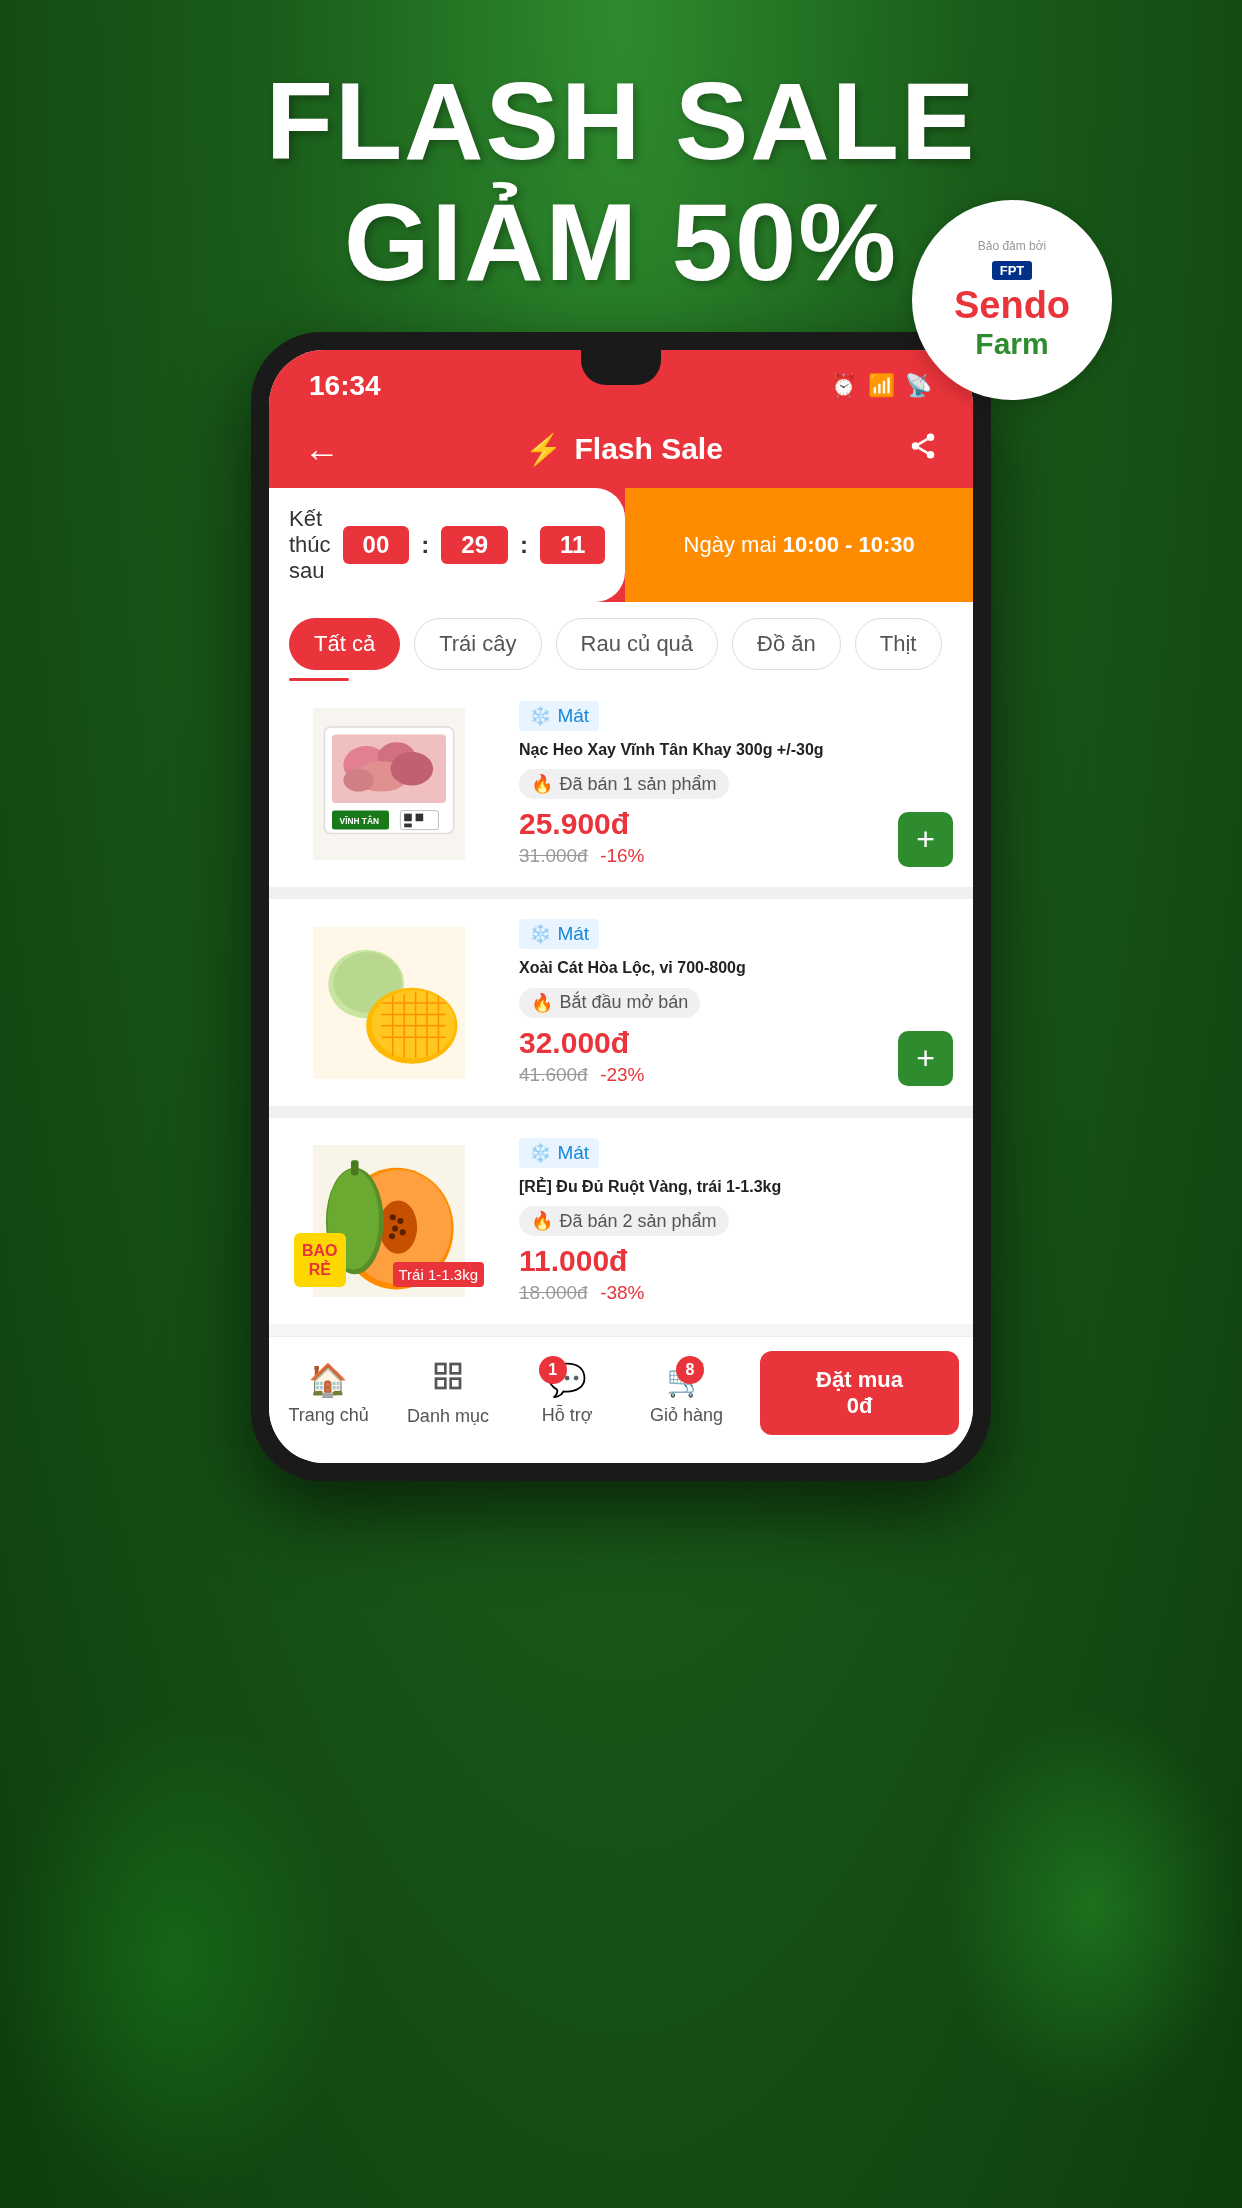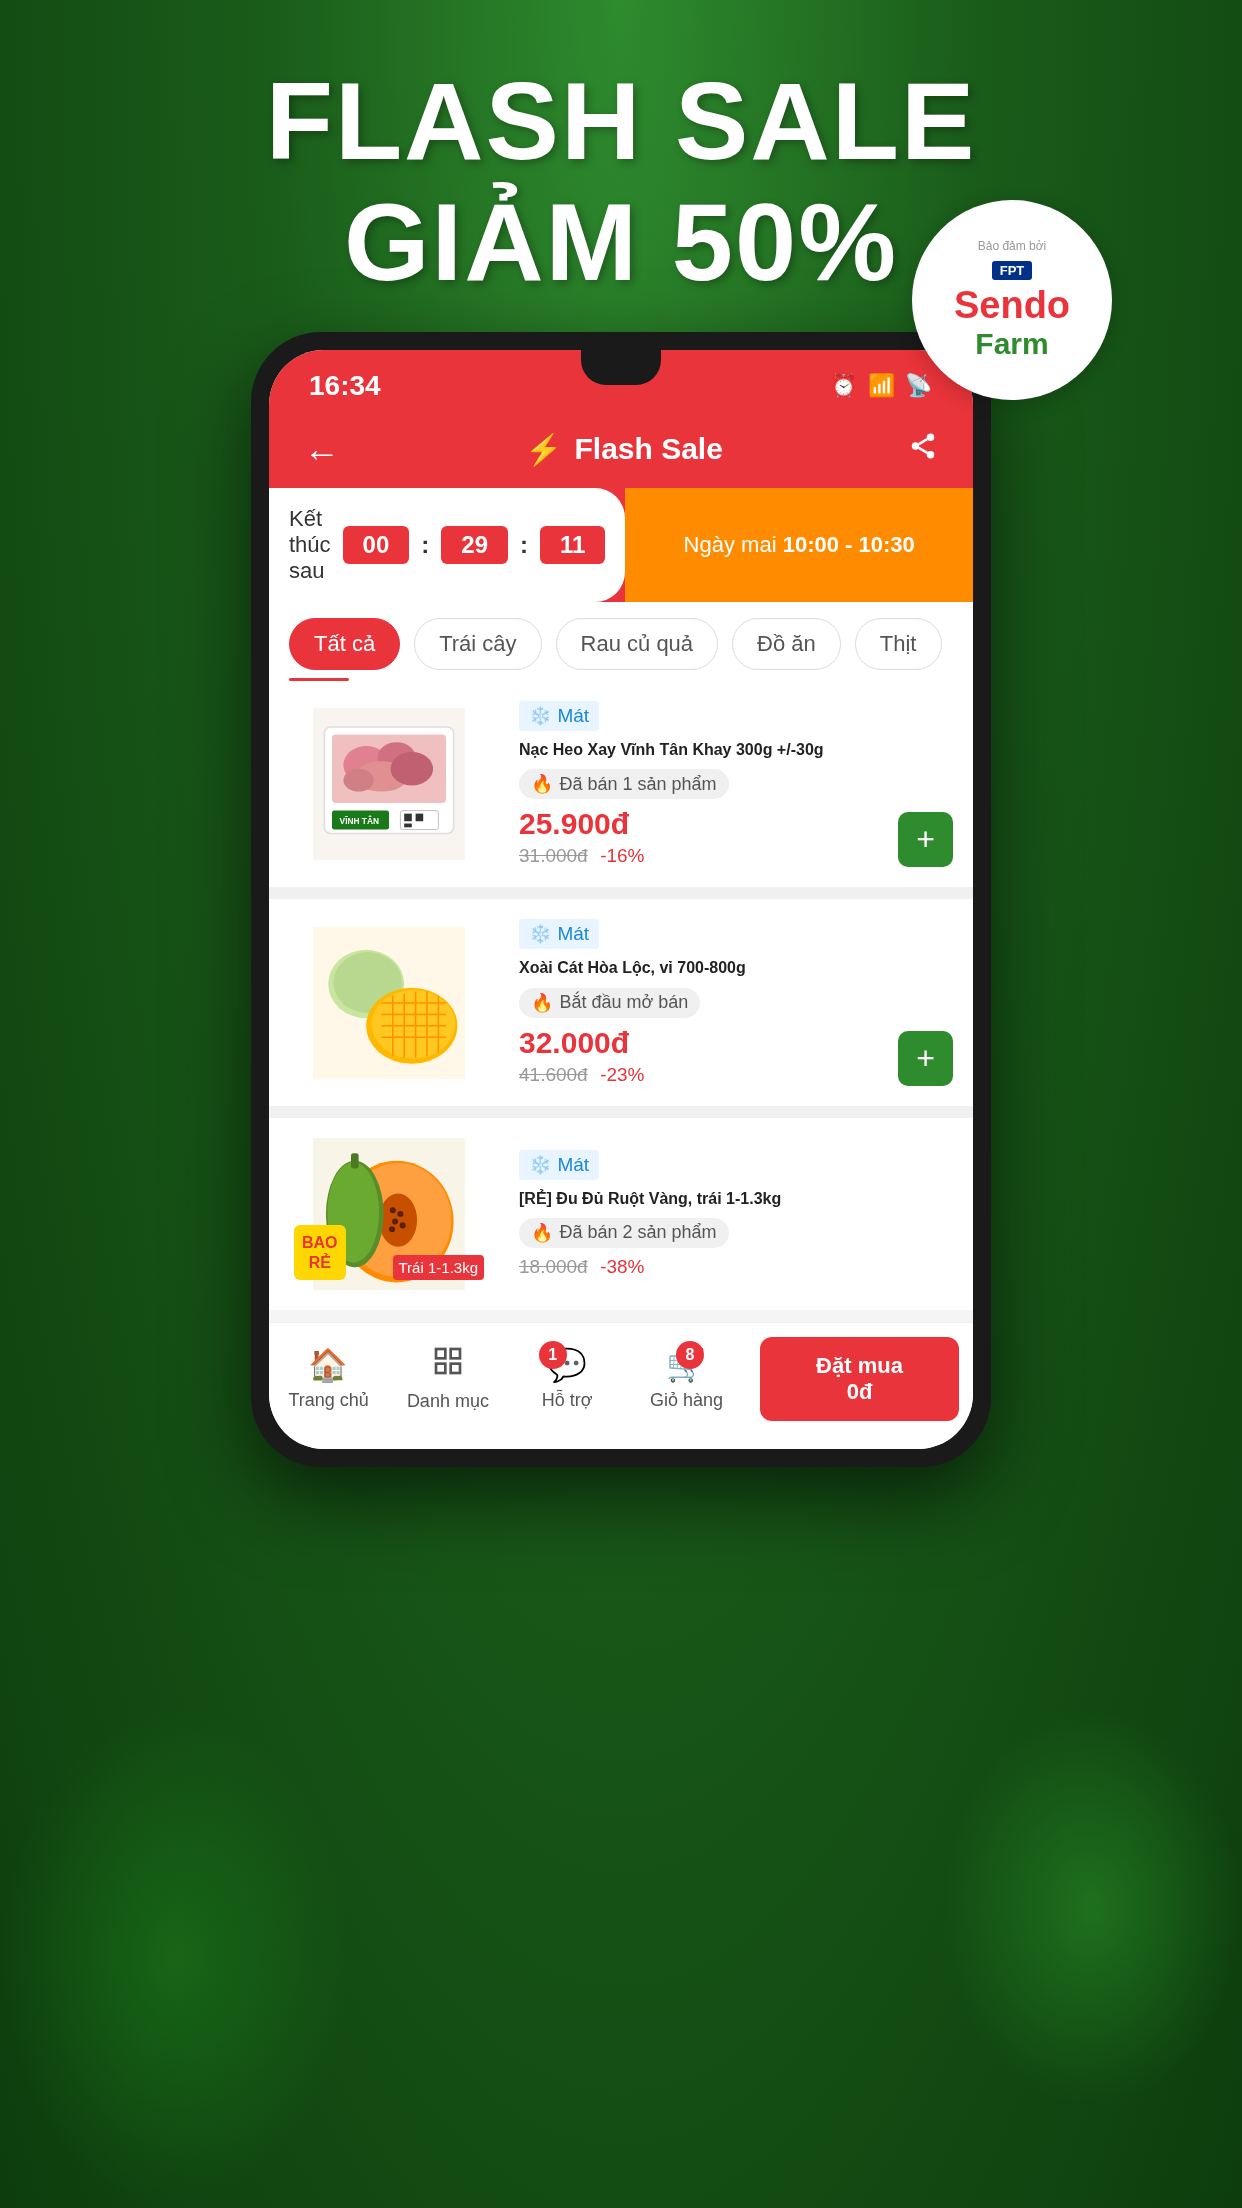--- a/index.html
+++ b/index.html
@@ -616,20 +616,21 @@
         <div class="product-info">
           <div class="product-badge">
             <span class="badge-icon">❄️</span>
             <span>Mát</span>
           </div>
           <div class="product-name">[RẺ] Đu Đủ Ruột Vàng, trái 1-1.3kg</div>
           <div class="sold-label">
             <span class="sold-icon">🔥</span>
             <span>Đã bán 2 sản phẩm</span>
           </div>
+          <div class="product-price">11.000đ</div>
           <div>
             <span class="product-original">18.000đ</span>
             <span class="product-discount">-38%</span>
           </div>
         </div>
       </div>
 
     </div>
 
     <div class="bottom-nav">

